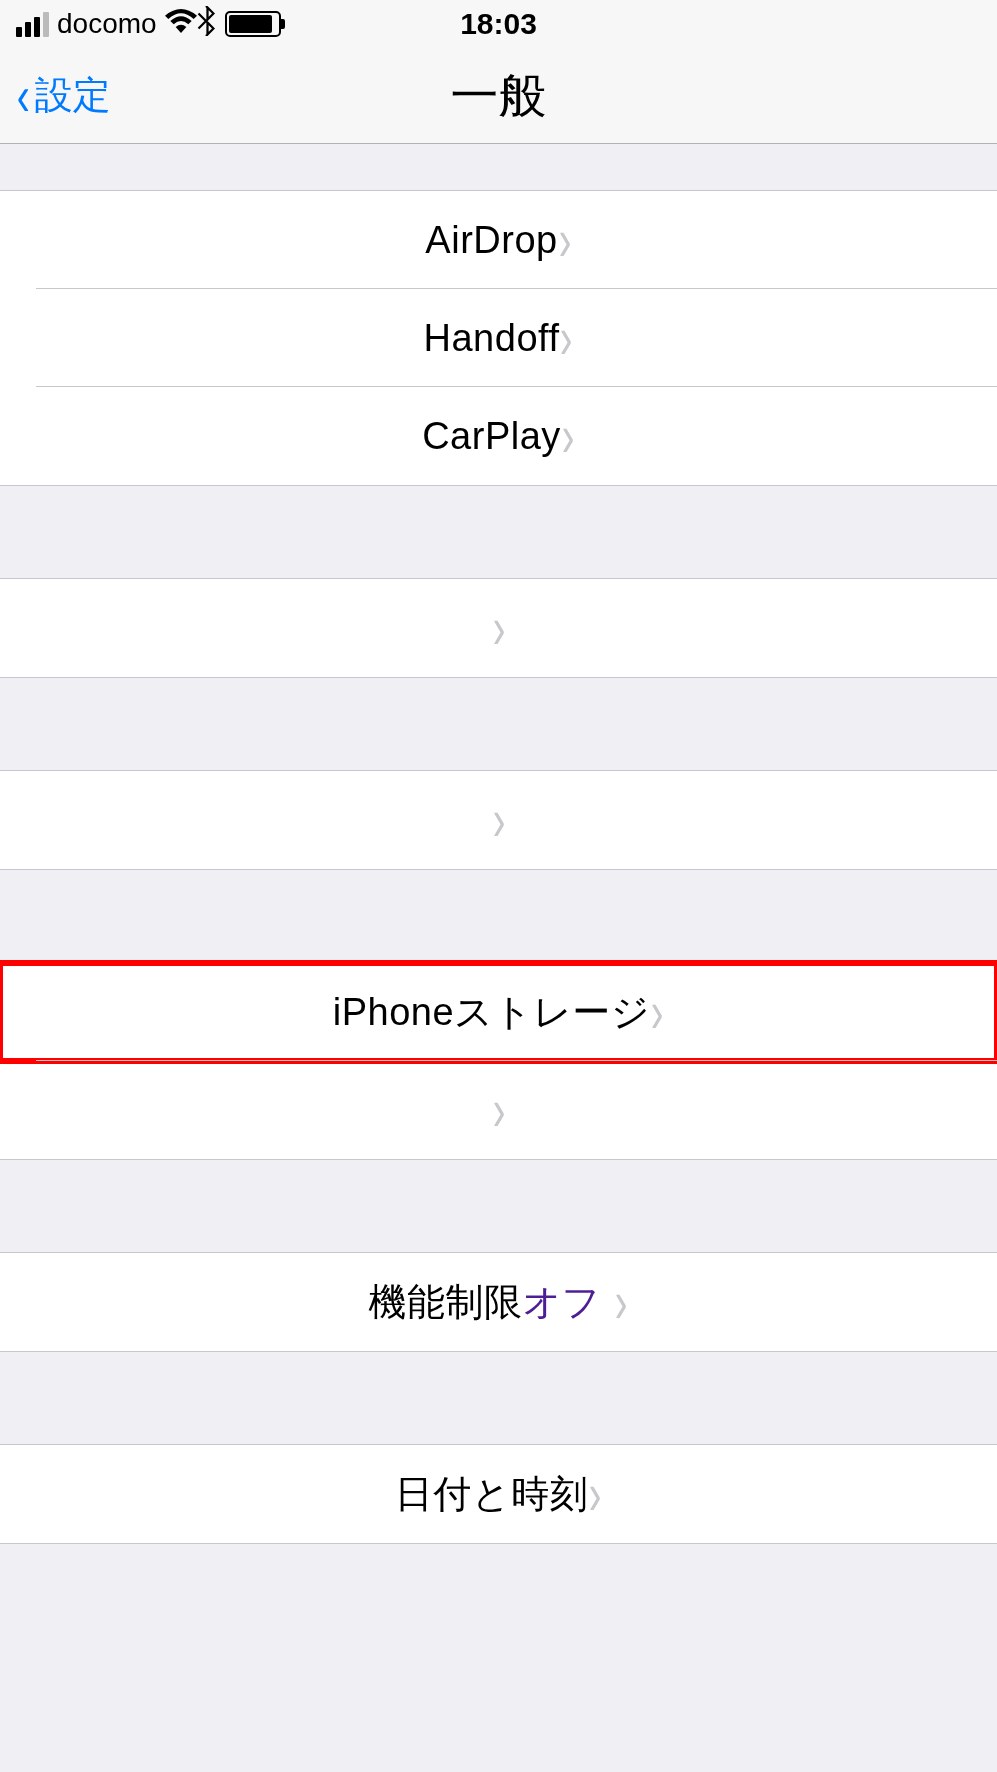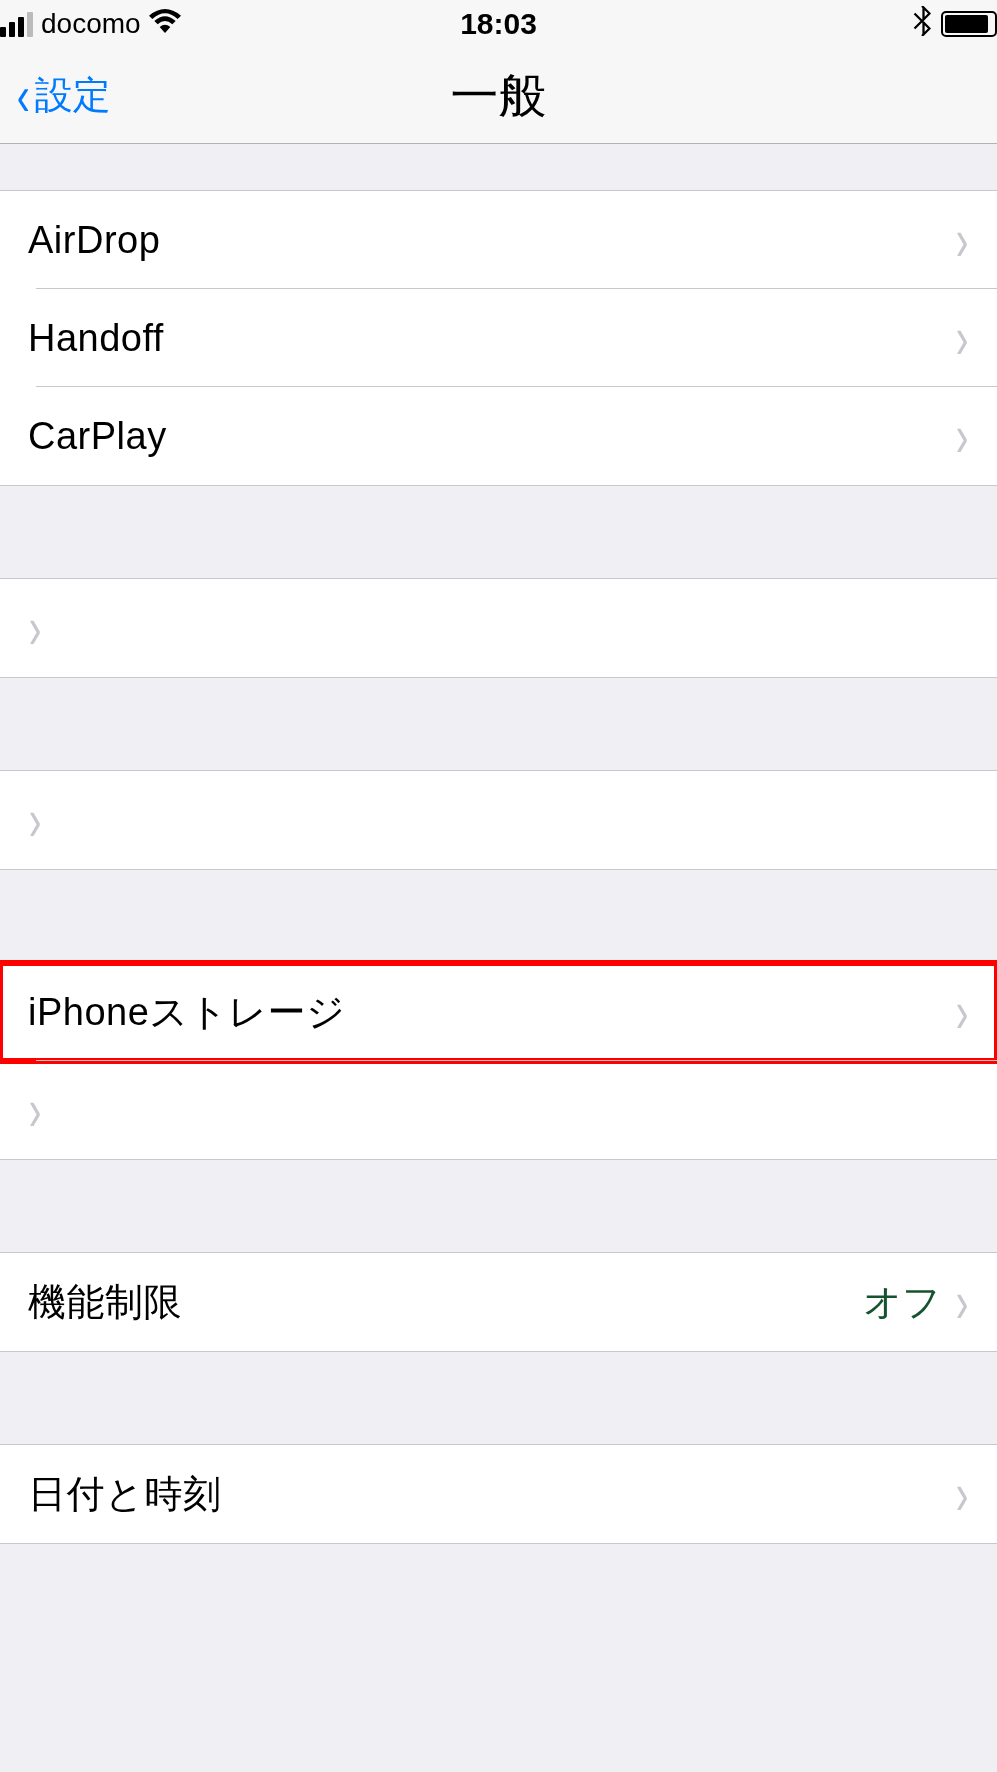--- a/index.html
+++ b/index.html
@@ -12,22 +12,21 @@
       background: #efeff4;
       width: 997px;
       height: 1772px;
       overflow: hidden;
     }
     .status-bar {
       height: 48px;
       background: #f7f7f8;
       display: flex;
       align-items: center;
-      justify-content: space-between;
-      padding: 0 0;
+      padding: 0 16px;
       font-size: 28px;
       font-weight: 400;
     }
     .status-left {
       display: flex;
       align-items: center;
       gap: 8px;
     }
     .signal-bars {
       display: flex;
@@ -120,21 +119,21 @@
       height: 92px;
     }
     .list-group {
       background: #fff;
       border-top: 1px solid #c8c7cc;
       border-bottom: 1px solid #c8c7cc;
     }
     .list-item {
       display: flex;
       align-items: center;
-      justify-content: space-between;
+      justify-content: center;
       min-height: 98px;
       padding: 0 28px;
       position: relative;
       cursor: pointer;
     }
     .list-item:not(:last-child)::after {
       content: "";
       position: absolute;
       bottom: 0;
       left: 36px;
@@ -147,21 +146,21 @@
       color: #000;
       letter-spacing: 0.5px;
     }
     .list-item-right {
       display: flex;
       align-items: center;
       gap: 14px;
     }
     .list-item-value {
       font-size: 38px;
-      color: #14532d;
+      color: #4c1d95;
     }
     .chevron-right {
       color: #c7c7cc;
       font-size: 42px;
       font-weight: 400;
       transform: scaleY(1.4) scaleX(0.9);
     }
     .highlighted {
       outline: 6px solid #ff0000;
       outline-offset: -3px;

